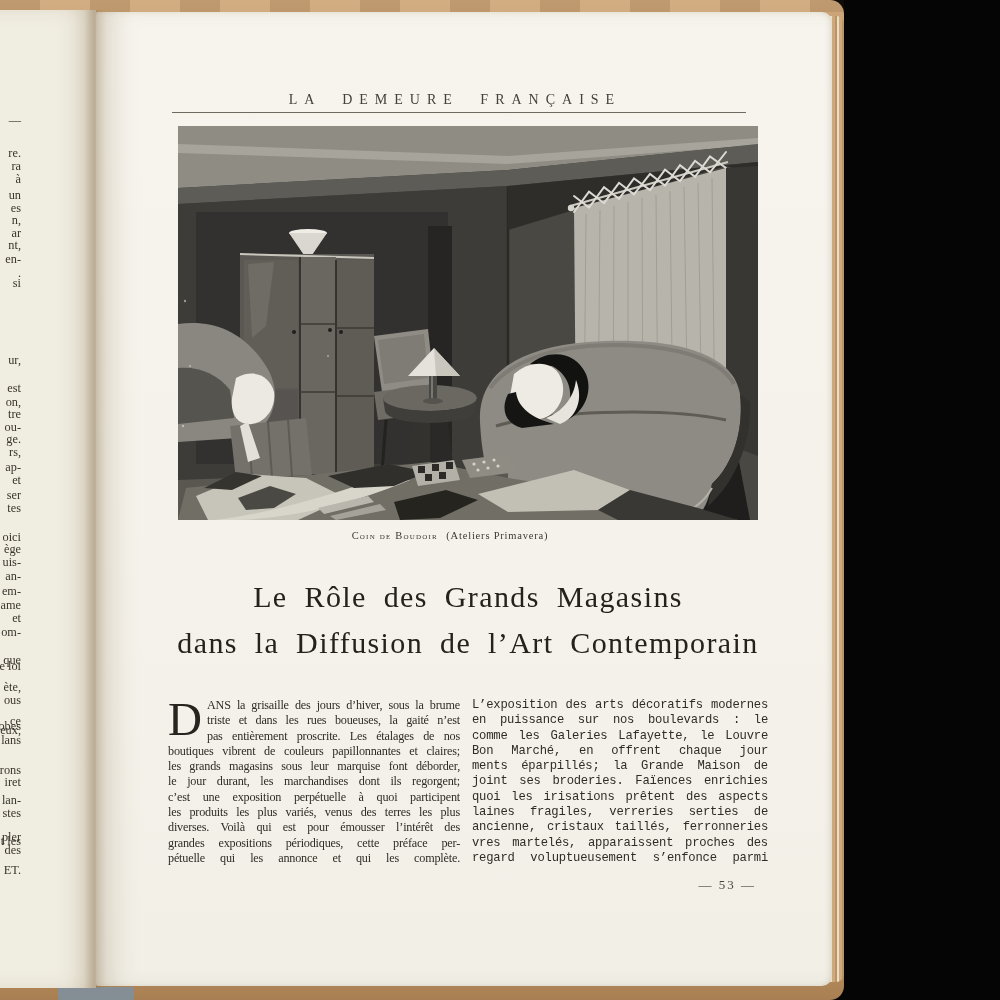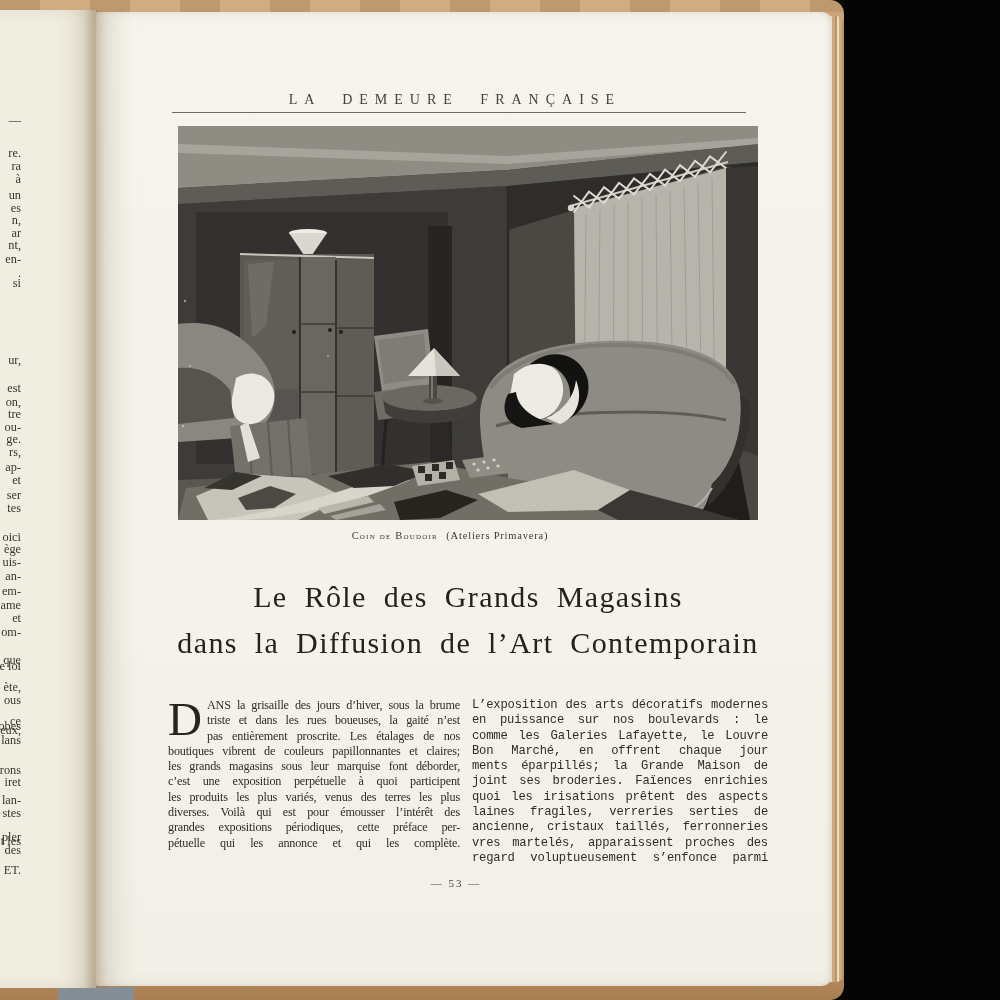--- a/index.html
+++ b/index.html
@@ -41,21 +41,21 @@
   .cap-paren{margin-left:5px;}
   .title{left:168px;top:574px;width:600px;text-align:center;color:#25221c;}
   .title div{font-size:30px;line-height:46px;letter-spacing:1.4px;word-spacing:8px;}
   .col{top:698px;font-size:12.2px;color:#2f2c25;letter-spacing:-.2px;word-spacing:.4px;}
   .col-left{left:168px;width:292px;}
   .col-right{left:472px;width:296px;font-family:Liberation Mono, monospace;}
   .tline{height:15.3px;line-height:15.3px;overflow:hidden;
         text-align:justify;text-align-last:justify;}
   .dropcap{float:left;width:34px;height:45px;font-size:47px;line-height:43px;
         color:#282520;padding-right:5px;}
-  .folio{left:156px;top:877px;width:600px;text-align:center;font-size:11px;
+  .folio{left:156px;top:877px;width:600px;text-align:right;font-size:13px;
         letter-spacing:2px;color:#4c473e;}
 </style>
 </head>
 <body>
 
 <div class="scene">
 
   <div class="wood"></div>
   <div class="stack-strip"></div>
   <div class="blue-patch"></div>
@@ -293,20 +293,21 @@
   </div>
 
   <div class="abs col col-left">
     <span class="dropcap">D</span>
     <div>
         <div class="tline">ANS la grisaille des jours d’hiver, sous la brume</div>
         <div class="tline">triste et dans les rues boueuses, la gaité n’est</div>
         <div class="tline">pas entièrement proscrite. Les étalages de nos</div>
         <div class="tline">boutiques vibrent de couleurs papillonnantes et claires;</div>
         <div class="tline">les grands magasins sous leur marquise font déborder,</div>
+        <div class="tline">le jour durant, les marchandises dont ils regorgent;</div>
         <div class="tline">c’est une exposition perpétuelle à quoi participent</div>
         <div class="tline">les produits les plus variés, venus des terres les plus</div>
         <div class="tline">diverses. Voilà qui est pour émousser l’intérêt des</div>
         <div class="tline">grandes expositions périodiques, cette préface per-</div>
         <div class="tline">pétuelle qui les annonce et qui les complète.</div>
       </div>
   </div>
 
   <div class="abs col col-right">
     <div>

